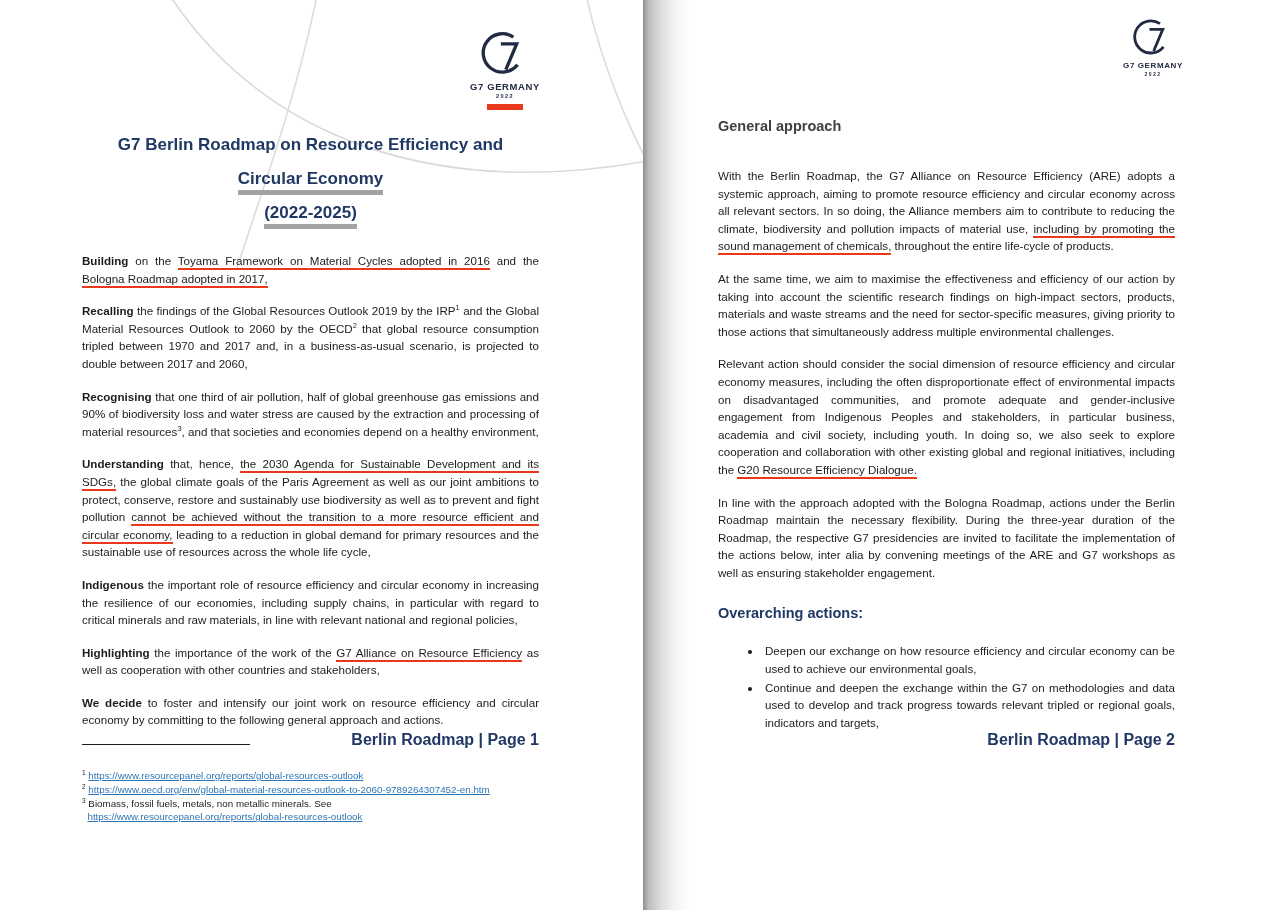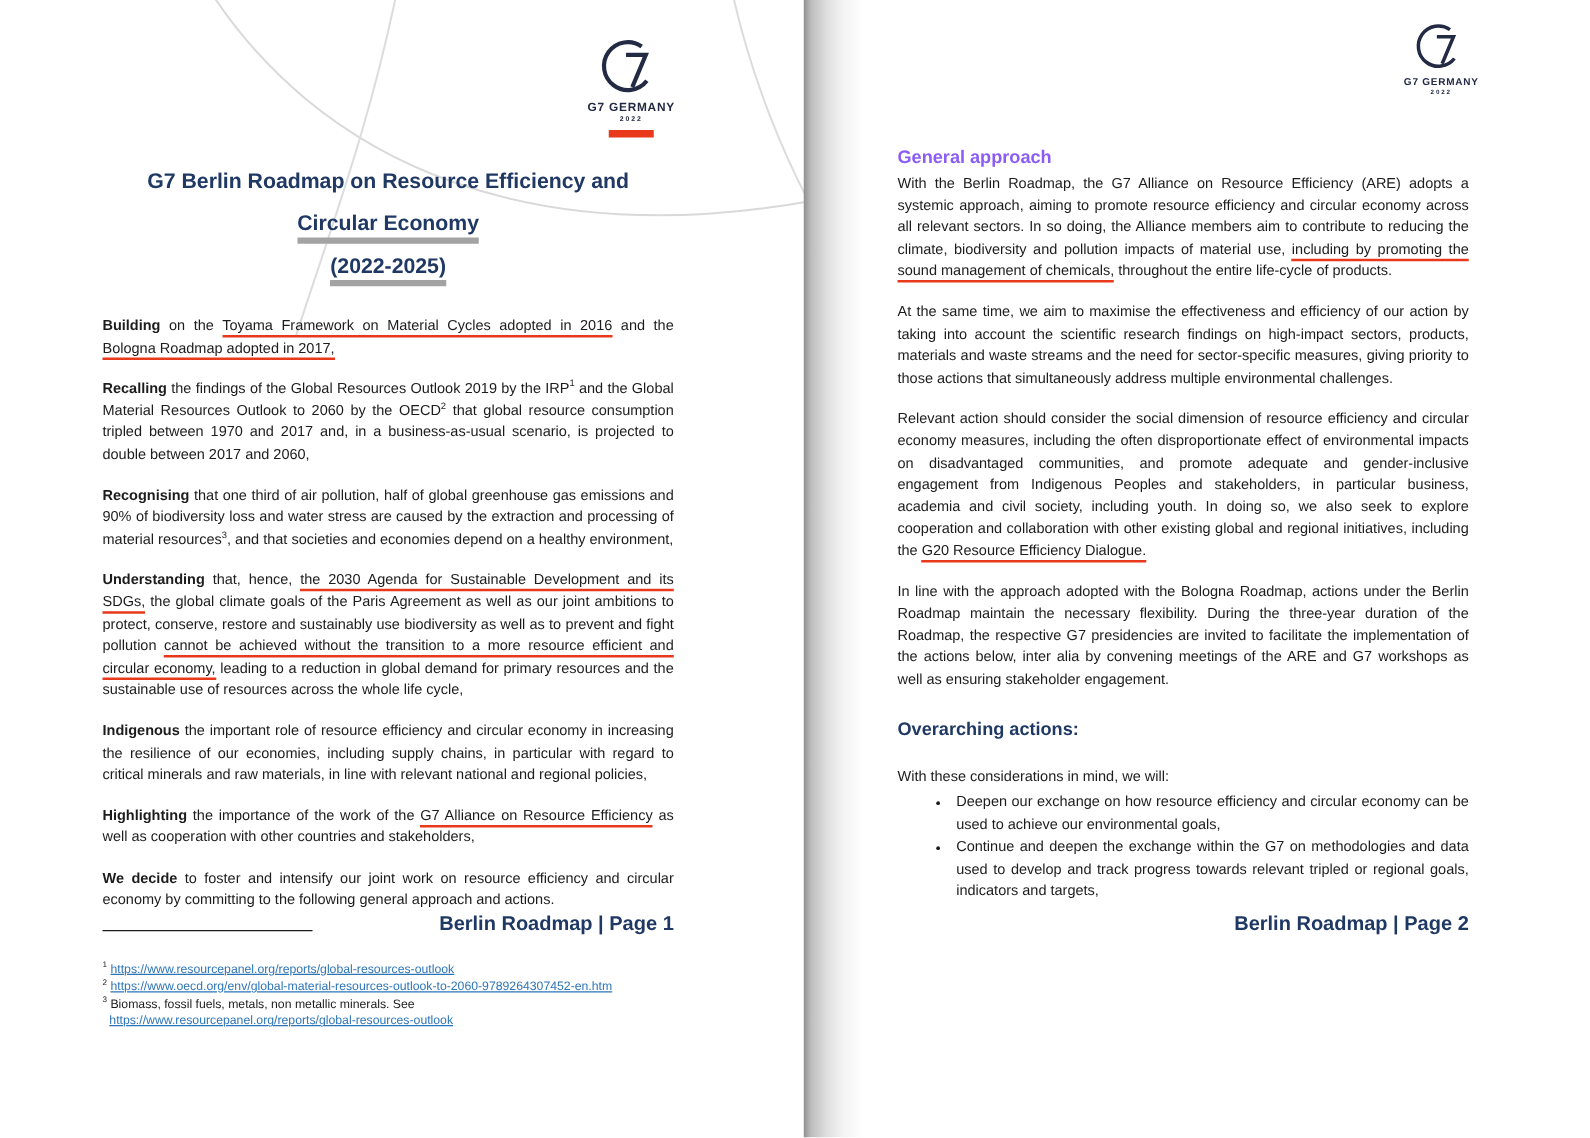--- a/index.html
+++ b/index.html
@@ -32,21 +32,21 @@
   .b{font-weight:bold;}
   .u{border-bottom:2px solid #e8391d;padding-bottom:1px;}
   .a{color:#2e75b6;text-decoration:underline;cursor:pointer;}
   sup{font-size:7.5px;line-height:0;vertical-align:super;}
   .fn-rule{width:168px;border:none;border-top:1.5px solid #1c1c1c;margin:6px 0 24px 0;}
   .fn{font-size:9.8px;line-height:13.8px;color:#1c1c1c;margin:0;white-space:pre-wrap;text-align:left;}
   .fn sup{font-size:6.5px;}
   .page-footer{position:absolute;bottom:47px;font-size:16px;font-weight:bold;color:#1f3864;z-index:1;margin-top:43px;}
   .footer-1{left:82px;width:457px;text-align:right;}
   .footer-2{left:73px;width:457px;text-align:right;}
-  .sec-heading{font-size:14.5px;font-weight:bold;color:#8b5cf6;margin:0 0 4px 0;}
+  .sec-heading{font-size:14.5px;font-weight:bold;color:#404040;margin:0 0 33px 0;}
   .sec-heading-2{font-size:14.5px;font-weight:bold;color:#1f3864;margin:24px 0 21px 0;}
   .intro{margin-bottom:2px;}
   ul.bullets{margin:2px 0 0 0;padding-left:44px;}
   ul.bullets li{font-size:11.6px;line-height:17.6px;color:#1c1c1c;text-align:justify;padding-left:3px;margin-bottom:1px;}
 </style>
 </head>
 <body>
 
 <div class="spread">
 
@@ -100,21 +100,20 @@
       <div class="logo-year">2022</div>
     </div>
 
     <div class="content-2">
       <h2 class="sec-heading">General approach</h2>
       <p class="para"><span>With the Berlin Roadmap, the G7 Alliance on Resource Efficiency (ARE) adopts a systemic approach, aiming to promote resource efficiency and circular economy across all relevant sectors. In so doing, the Alliance members aim to contribute to reducing the climate, biodiversity and pollution impacts of material use, </span><span class="u">including by promoting the sound management of chemicals,</span><span> throughout the entire life-cycle of products.</span></p>
       <p class="para"><span>At the same time, we aim to maximise the effectiveness and efficiency of our action by taking into account the scientific research findings on high-impact sectors, products, materials and waste streams and the need for sector-specific measures, giving priority to those actions that simultaneously address multiple environmental challenges.</span></p>
       <p class="para"><span>Relevant action should consider the social dimension of resource efficiency and circular economy measures, including the often disproportionate effect of environmental impacts on disadvantaged communities, and promote adequate and gender-inclusive engagement from Indigenous Peoples and stakeholders, in particular business, academia and civil society, including youth. In doing so, we also seek to explore cooperation and collaboration with other existing global and regional initiatives, including the </span><span class="u">G20 Resource Efficiency Dialogue.</span></p>
       <p class="para"><span>In line with the approach adopted with the Bologna Roadmap, actions under the Berlin Roadmap maintain the necessary flexibility. During the three-year duration of the Roadmap, the respective G7 presidencies are invited to facilitate the implementation of the actions below, inter alia by convening meetings of the ARE and G7 workshops as well as ensuring stakeholder engagement.</span></p>
       <h2 class="sec-heading-2">Overarching actions:</h2>
-      <p class="para intro">With these considerations in mind, we will:</p>
       <ul class="bullets">
           <li>Deepen our exchange on how resource efficiency and circular economy can be used to achieve our environmental goals,</li>
           <li>Continue and deepen the exchange within the G7 on methodologies and data used to develop and track progress towards relevant tripled or regional goals, indicators and targets,</li>
         </ul>
     </div>
 
     <div class="page-footer footer-2">Berlin Roadmap | Page 2</div>
   </div>
 
   <div class="gutter"></div>

